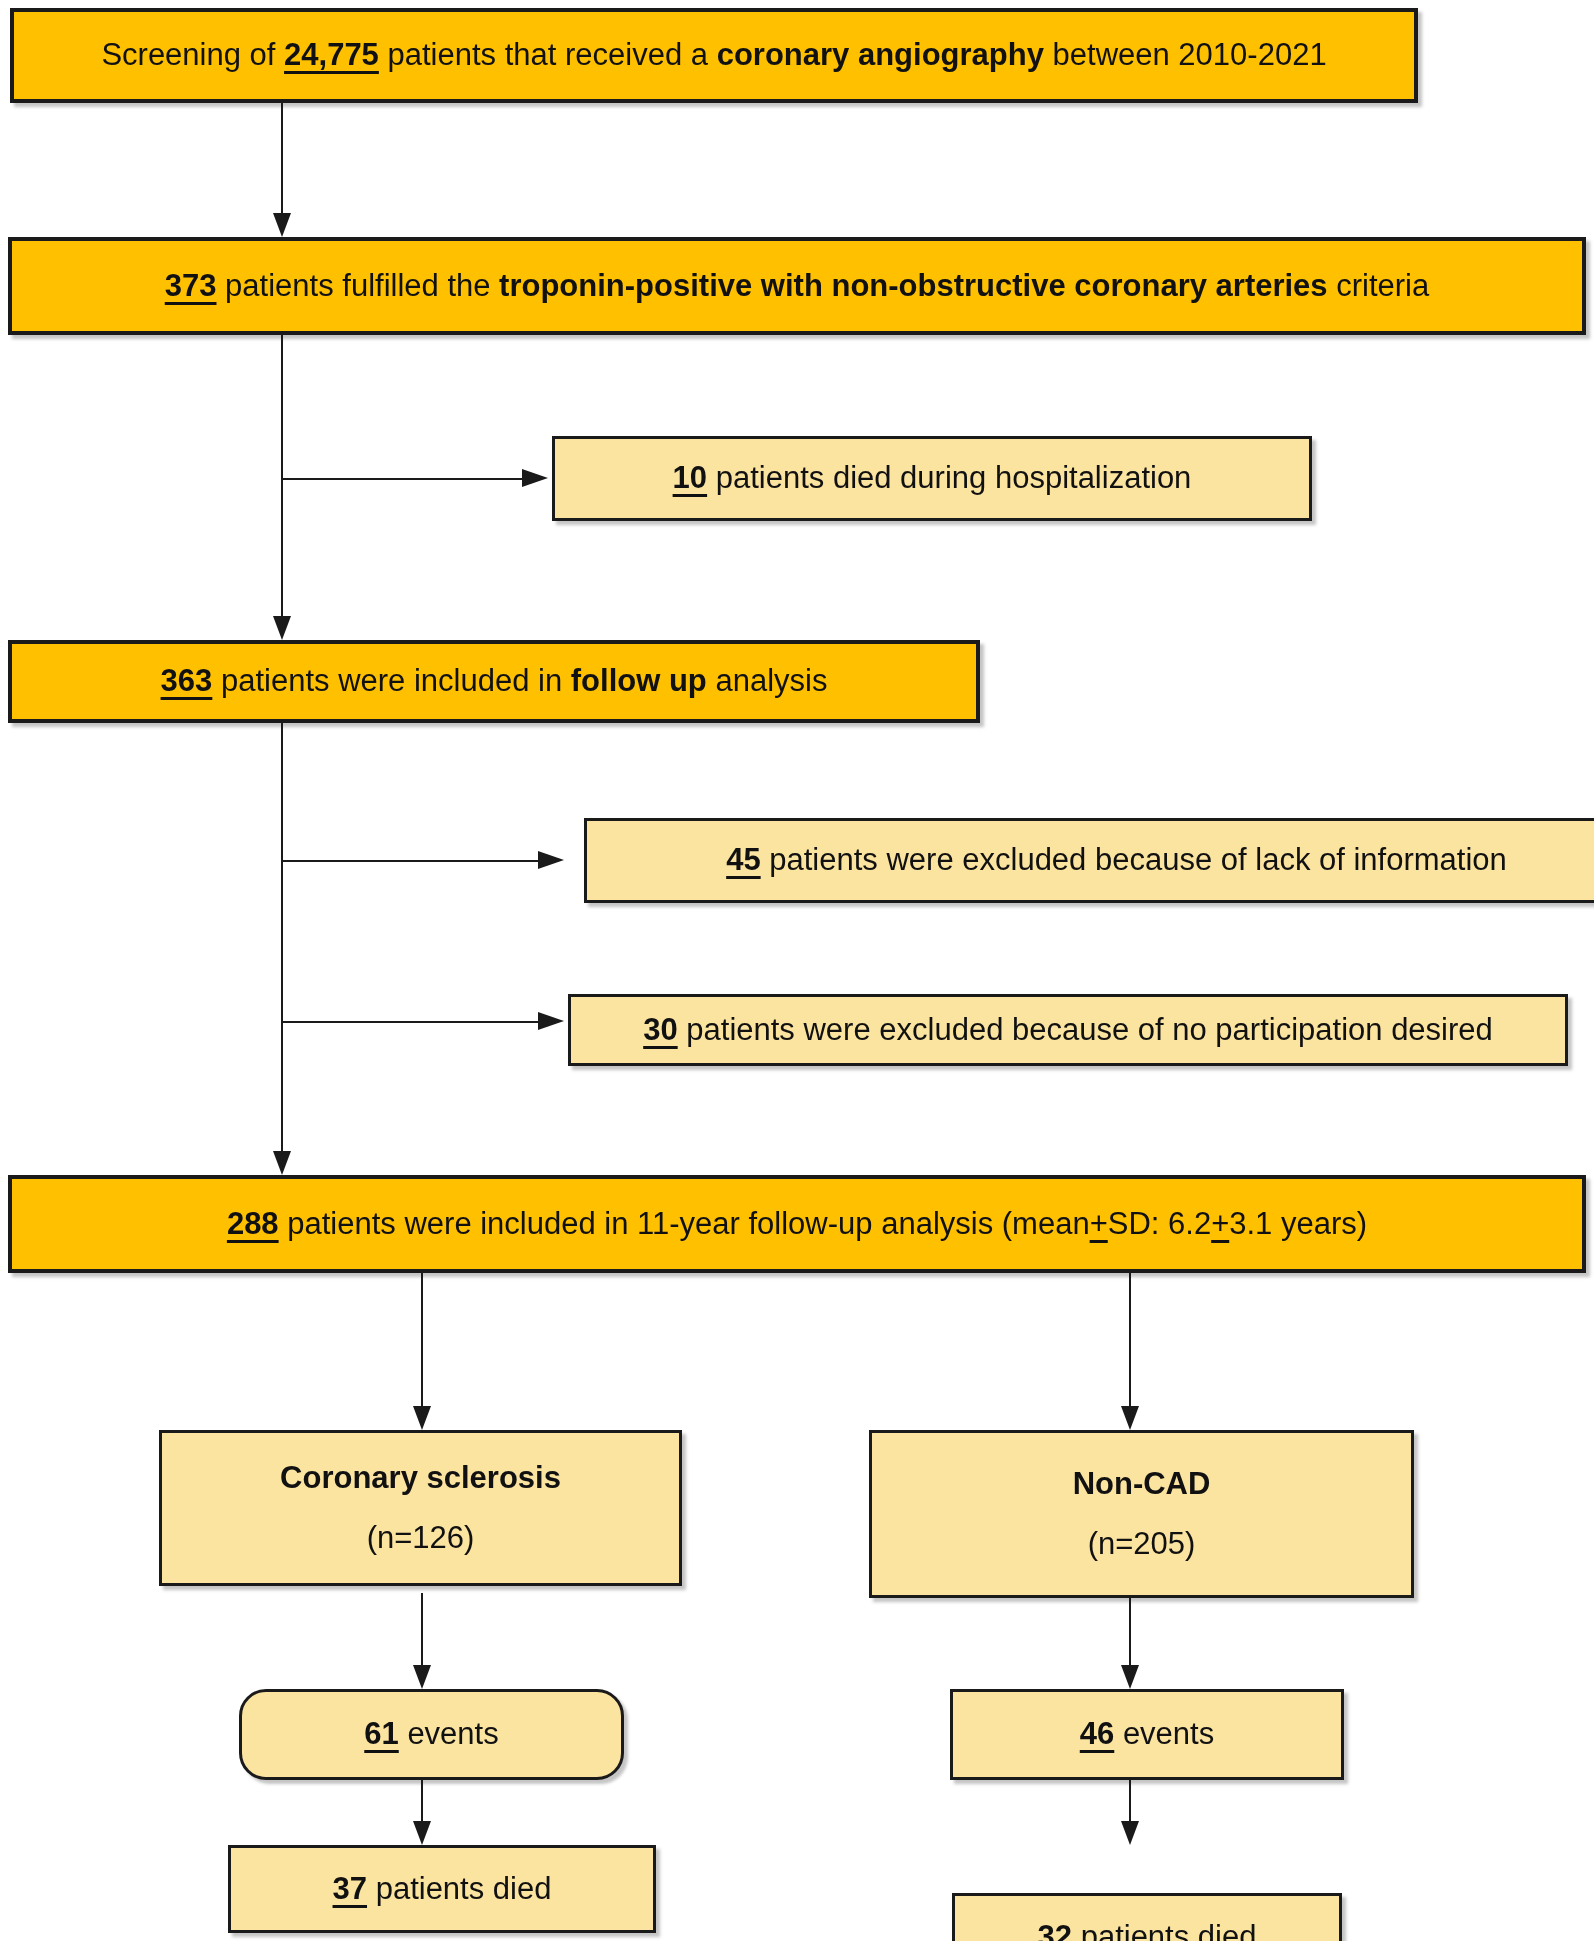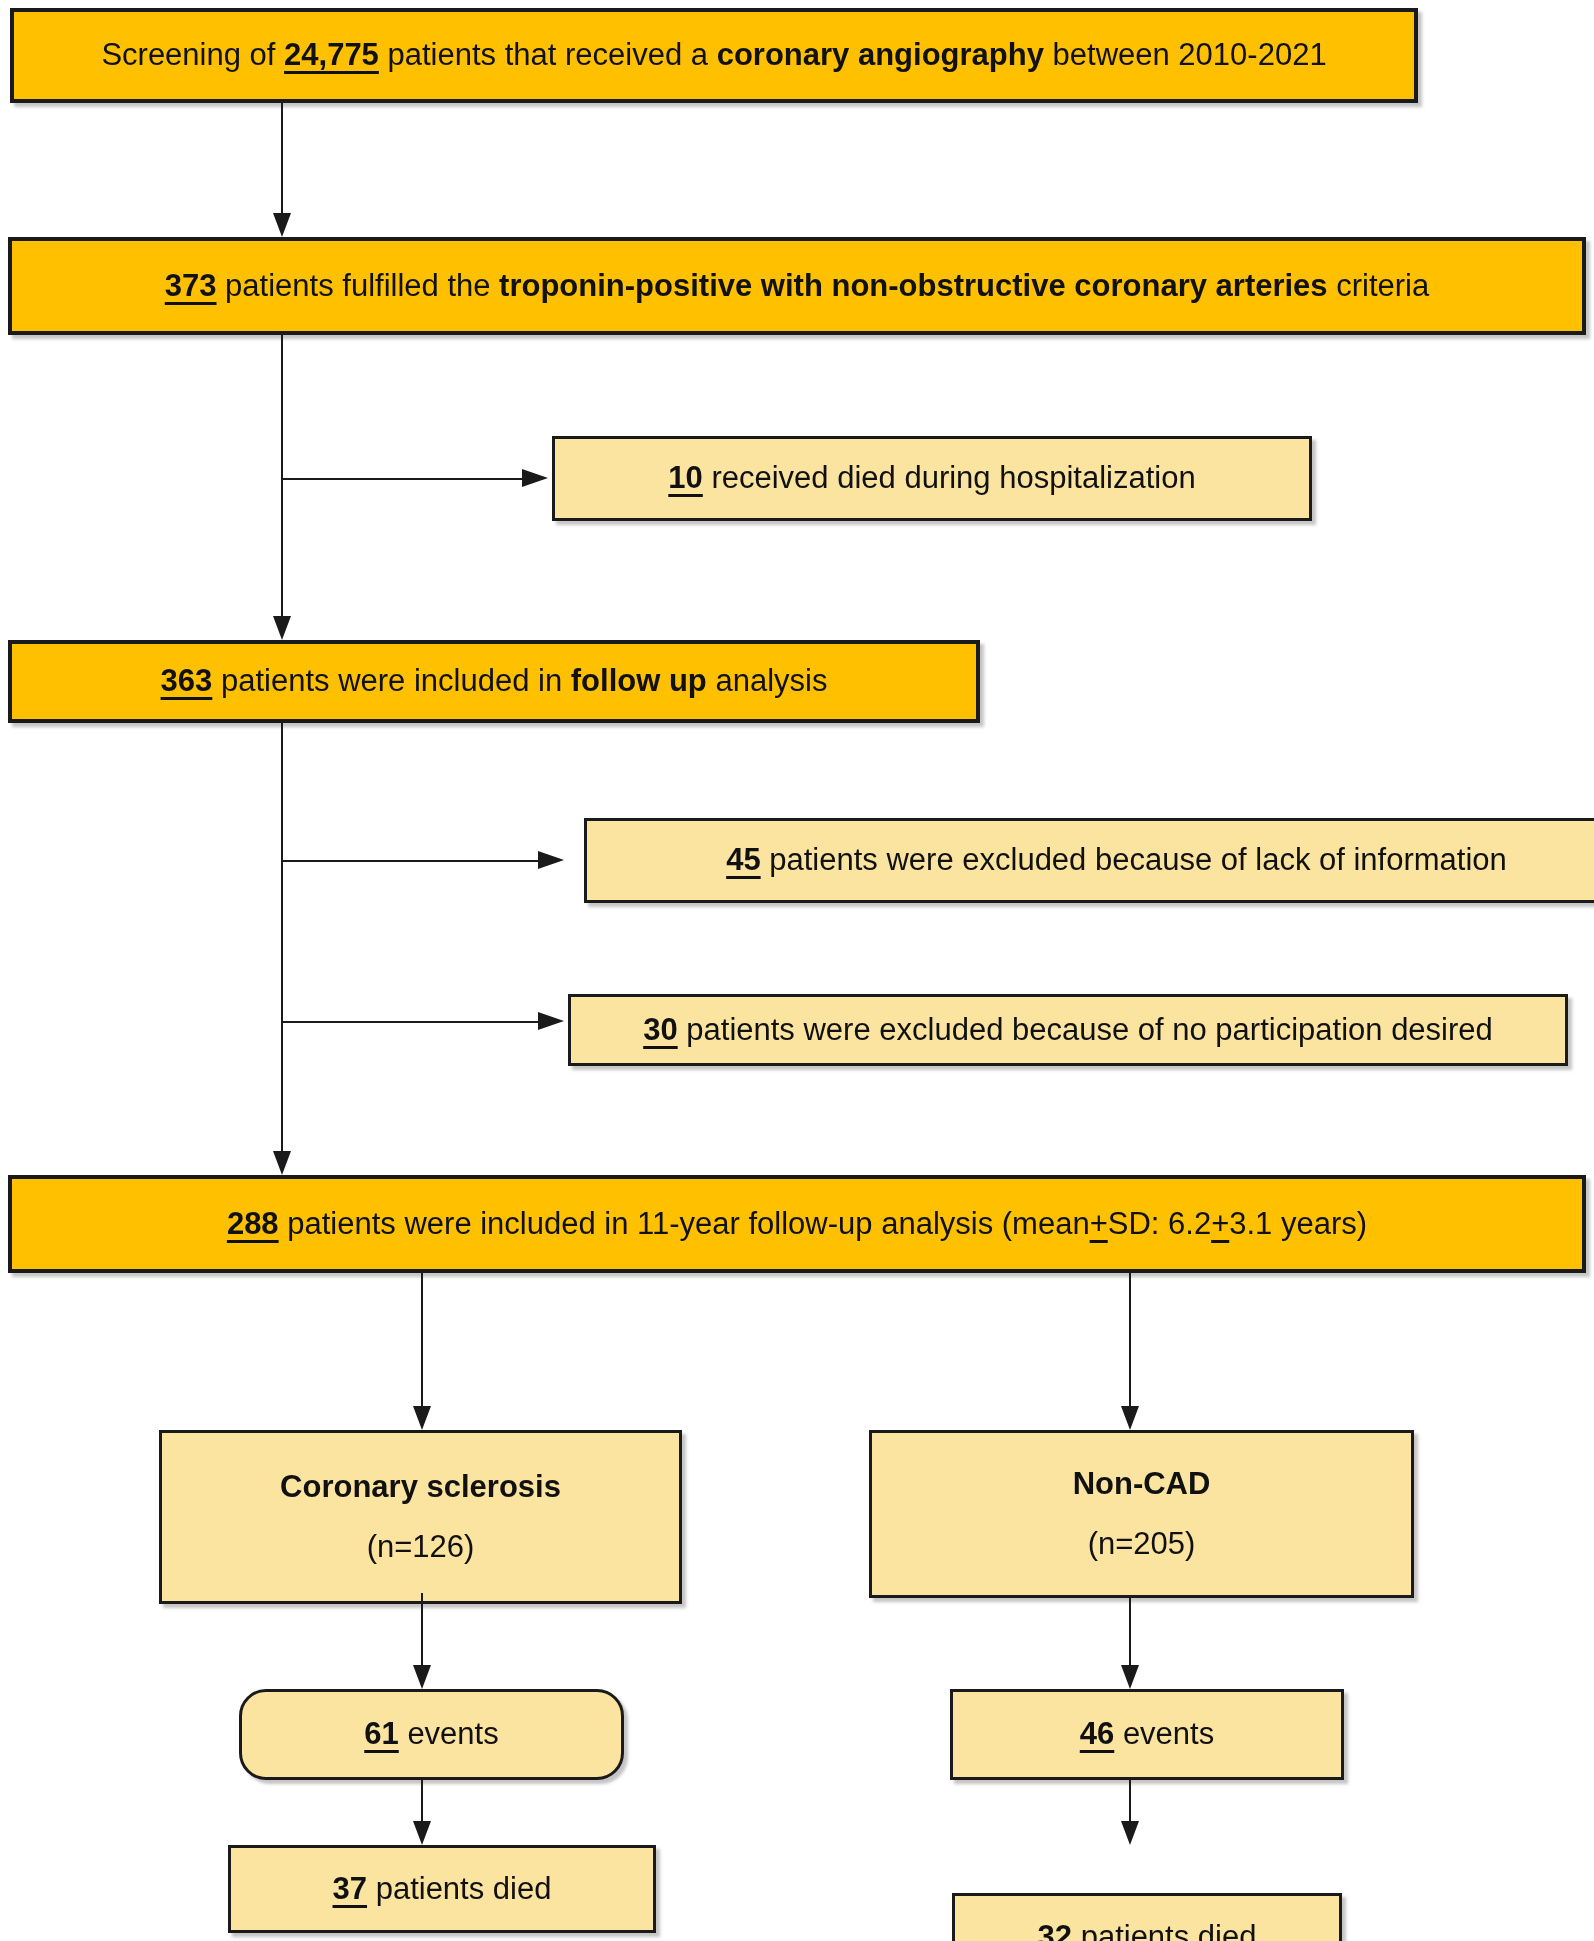--- a/index.html
+++ b/index.html
@@ -74,21 +74,21 @@
     <div><span class="b u">373</span><span> patients fulfilled the </span><span class="b">troponin-positive with non-obstructive coronary arteries</span><span> criteria</span></div>
   </div>
 
   <div class="line" style="left:281px;top:335px;width:2px;height:283px;"></div>
   <div class="head-down" style="left:273px;top:616px;"></div>
 
   <div class="line" style="left:282px;top:478px;width:240px;height:2px;"></div>
   <div class="head-right" style="left:522px;top:469px;"></div>
 
   <div class="node secondary" style="left:552px;top:436px;width:760px;height:85px;">
-    <div><span class="b u">10</span><span> received died during hospitalization</span></div>
+    <div><span class="b u">10</span><span> patients died during hospitalization</span></div>
   </div>
 
   <div class="node primary" style="left:8px;top:640px;width:972px;height:83px;">
     <div><span class="b u">363</span><span> patients were included in </span><span class="b">follow up</span><span> analysis</span></div>
   </div>
 
   <div class="line" style="left:281px;top:723px;width:2px;height:430px;"></div>
   <div class="head-down" style="left:273px;top:1151px;"></div>
 
   <div class="line" style="left:282px;top:860px;width:256px;height:2px;"></div>
@@ -108,21 +108,21 @@
   <div class="node primary" style="left:8px;top:1175px;width:1578px;height:98px;">
     <div><span class="b u">288</span><span> patients were included in 11-year follow-up analysis (mean</span><span class="u">+</span><span>SD: 6.2</span><span class="u">+</span><span>3.1 years)</span></div>
   </div>
 
   <div class="line" style="left:421px;top:1273px;width:2px;height:135px;"></div>
   <div class="head-down" style="left:413px;top:1406px;"></div>
 
   <div class="line" style="left:1129px;top:1273px;width:2px;height:135px;"></div>
   <div class="head-down" style="left:1121px;top:1406px;"></div>
 
-  <div class="node secondary two-line" style="left:159px;top:1430px;width:523px;height:174px;">
+  <div class="node secondary two-line" style="left:159px;top:1430px;width:523px;height:156px;">
     <div><span class="b">Coronary sclerosis</span></div>
     <div><span>(n=126)</span></div>
   </div>
 
   <div class="node secondary two-line" style="left:869px;top:1430px;width:545px;height:168px;">
     <div><span class="b">Non-CAD</span></div>
     <div><span>(n=205)</span></div>
   </div>
 
   <div class="line" style="left:421px;top:1593px;width:2px;height:74px;"></div>

